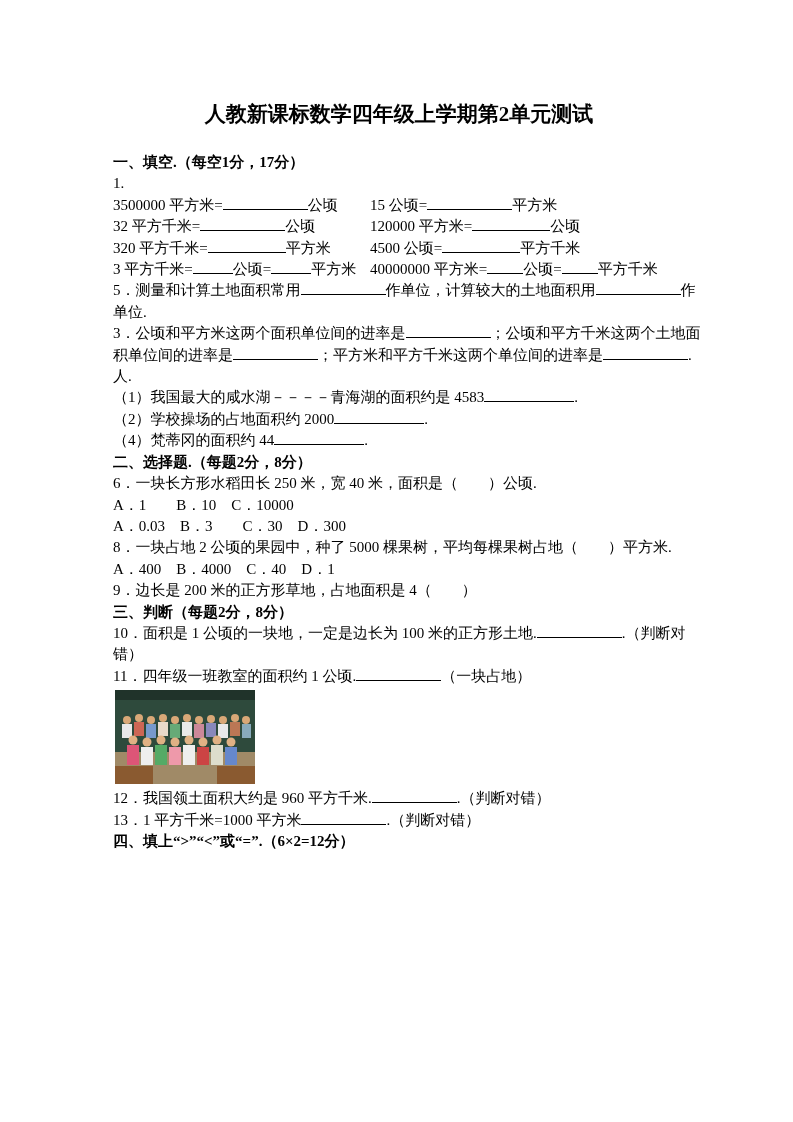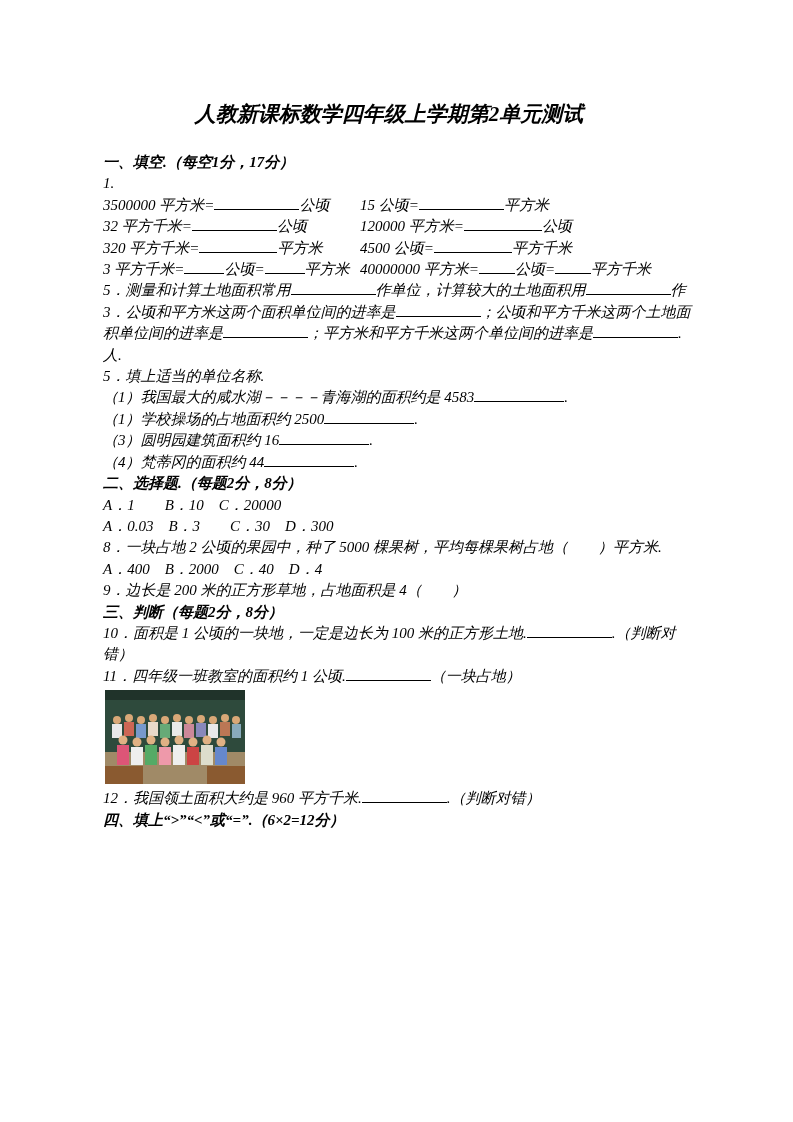--- a/index.html
+++ b/index.html
@@ -7,23 +7,22 @@
     position:relative;
     width:793px; height:1122px;
     background:#ffffff;
     color:#000;
     font-family:"Liberation Serif","DejaVu Serif",serif;
     font-size:15px;
     overflow:hidden;
   }
   .doc {
     position:absolute;
-    left:103px; top:100px;
+    left:113px; top:100px;
     width:572px;
-    font-style:italic;
   }
   .title {
     text-align:center;
     font-weight:bold;
     font-size:21px;
     line-height:28px;
     margin-bottom:24px;
     white-space:nowrap;
   }
   .line {
@@ -61,33 +60,33 @@
   <div class="doc">
     <div class="title">人教新课标数学四年级上学期第2单元测试</div>
     <div id="doc-lines">
         <div class="line section"><span>一、填空.（每空1分，17分）</span></div>
         <div class="line text"><span>1.</span></div>
         <div class="line pair"><span class="col-left"><span>3500000 平方米=</span><span class="blank" style="width: 85px;"></span><span>公顷</span></span><span class="col-right"><span>15 公顷=</span><span class="blank" style="width: 85px;"></span><span>平方米</span></span></div>
         <div class="line pair"><span class="col-left"><span>32 平方千米=</span><span class="blank" style="width: 85px;"></span><span>公顷</span></span><span class="col-right"><span>120000 平方米=</span><span class="blank" style="width: 78px;"></span><span>公顷</span></span></div>
         <div class="line pair"><span class="col-left"><span>320 平方千米=</span><span class="blank" style="width: 78px;"></span><span>平方米</span></span><span class="col-right"><span>4500 公顷=</span><span class="blank" style="width: 78px;"></span><span>平方千米</span></span></div>
         <div class="line pair"><span class="col-left"><span>3 平方千米=</span><span class="blank" style="width: 40px;"></span><span>公顷=</span><span class="blank" style="width: 40px;"></span><span>平方米</span></span><span class="col-right"><span>40000000 平方米=</span><span class="blank" style="width: 36px;"></span><span>公顷=</span><span class="blank" style="width: 36px;"></span><span>平方千米</span></span></div>
         <div class="line text"><span>5．测量和计算土地面积常用</span><span class="blank" style="width: 85px;"></span><span>作单位，计算较大的土地面积用</span><span class="blank" style="width: 85px;"></span><span>作</span></div>
+        <div class="line text"><span>单位.</span></div>
         <div class="line text"><span>3．公顷和平方米这两个面积单位间的进率是</span><span class="blank" style="width: 85px;"></span><span>；公顷和平方千米这两个土地面</span></div>
         <div class="line text"><span>积单位间的进率是</span><span class="blank" style="width: 85px;"></span><span>；平方米和平方千米这两个单位间的进率是</span><span class="blank" style="width: 85px;"></span><span>.</span></div>
         <div class="line text"><span>人.</span></div>
-        <div class="line text"><span>5．填上适当的单位名称.</span></div>
         <div class="line text"><span>（1）我国最大的咸水湖－－－－青海湖的面积约是 4583</span><span class="blank" style="width: 90px;"></span><span>.</span></div>
-        <div class="line text"><span>（1）学校操场的占地面积约 2500</span><span class="blank" style="width: 90px;"></span><span>.</span></div>
-        <div class="line text"><span>（3）圆明园建筑面积约 16</span><span class="blank" style="width: 90px;"></span><span>.</span></div>
+        <div class="line text"><span>（2）学校操场的占地面积约 2000</span><span class="blank" style="width: 90px;"></span><span>.</span></div>
         <div class="line text"><span>（4）梵蒂冈的面积约 44</span><span class="blank" style="width: 90px;"></span><span>.</span></div>
         <div class="line section"><span>二、选择题.（每题2分，8分）</span></div>
-        <div class="line text"><span>A．1　　B．10　C．20000</span></div>
+        <div class="line text"><span>6．一块长方形水稻田长 250 米，宽 40 米，面积是（　　）公顷.</span></div>
+        <div class="line text"><span>A．1　　B．10　C．10000</span></div>
         <div class="line text"><span>A．0.03　B．3　　C．30　D．300</span></div>
         <div class="line text"><span>8．一块占地 2 公顷的果园中，种了 5000 棵果树，平均每棵果树占地（　　）平方米.</span></div>
-        <div class="line text"><span>A．400　B．2000　C．40　D．4</span></div>
+        <div class="line text"><span>A．400　B．4000　C．40　D．1</span></div>
         <div class="line text"><span>9．边长是 200 米的正方形草地，占地面积是 4（　　）</span></div>
         <div class="line section"><span>三、判断（每题2分，8分）</span></div>
         <div class="line text"><span>10．面积是 1 公顷的一块地，一定是边长为 100 米的正方形土地.</span><span class="blank" style="width: 85px;"></span><span>.（判断对</span></div>
         <div class="line text"><span>错）</span></div>
         <div class="line text"><span>11．四年级一班教室的面积约 1 公顷.</span><span class="blank" style="width: 85px;"></span><span>（一块占地）</span></div>
         <div class="photo" title="四年级一班教室学生合影照片">
     <svg width="140" height="94" viewBox="0 0 140 94">
       <rect x="0" y="0" width="140" height="94" fill="#2e4a3c"></rect>
       <rect x="0" y="0" width="140" height="10" fill="#20332a"></rect>
       <rect x="0" y="62" width="140" height="32" fill="#a08a67"></rect>
@@ -135,16 +134,17 @@
         <rect x="68" y="55" width="12" height="20" fill="#eeeeee"></rect>
         <rect x="82" y="57" width="12" height="18" fill="#cc4444"></rect>
         <rect x="96" y="55" width="12" height="20" fill="#ddddcc"></rect>
         <rect x="110" y="57" width="12" height="18" fill="#6688cc"></rect>
       </g>
       <rect x="0" y="76" width="38" height="18" fill="#8a5a30"></rect>
       <rect x="102" y="76" width="38" height="18" fill="#8a5a30"></rect>
     </svg>
   </div>
         <div class="line text"><span>12．我国领土面积大约是 960 平方千米.</span><span class="blank" style="width: 85px;"></span><span>.（判断对错）</span></div>
+        <div class="line text"><span>13．1 平方千米=1000 平方米</span><span class="blank" style="width: 85px;"></span><span>.（判断对错）</span></div>
         <div class="line section"><span>四、填上“&gt;”“&lt;”或“=”.（6×2=12分）</span></div>
       </div>
   </div>
 </div>
 
 </body></html>

